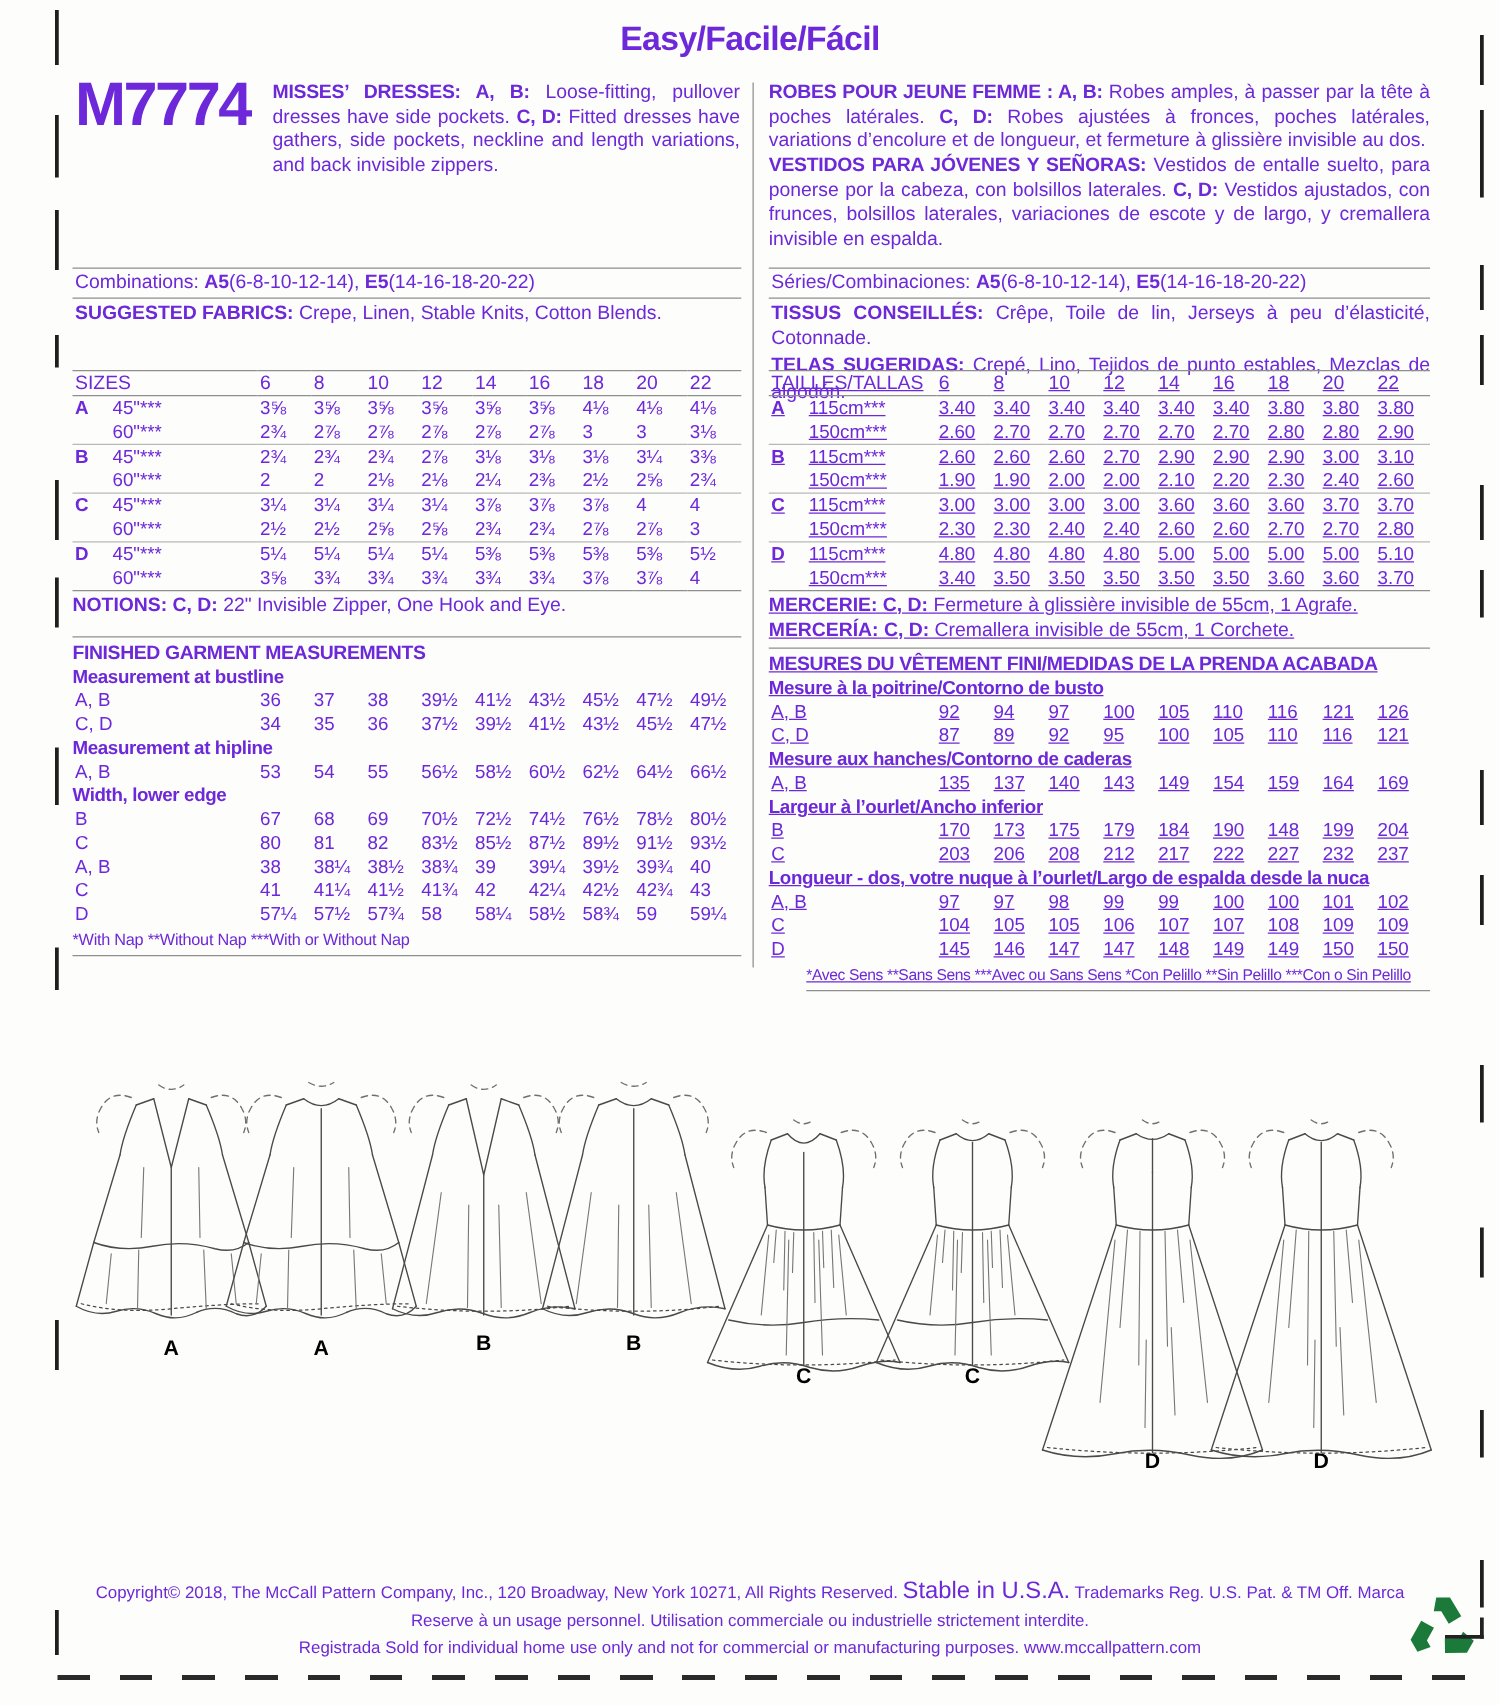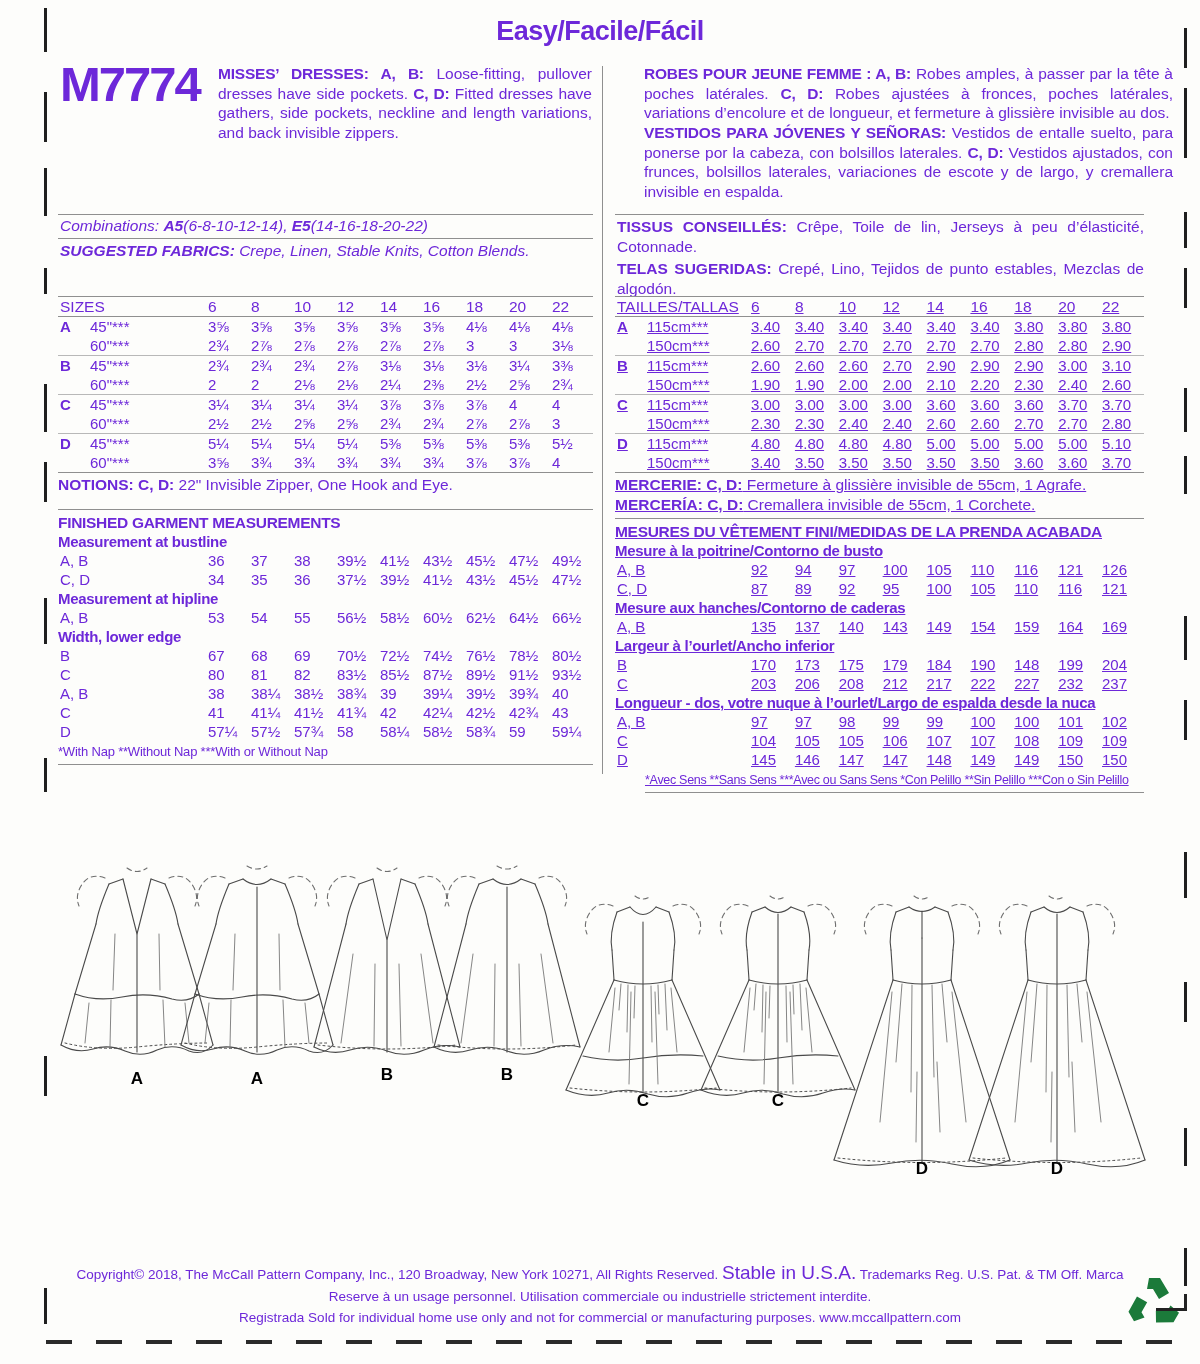--- a/index.html
+++ b/index.html
@@ -65,33 +65,34 @@
   <div class="tick" style="left:1184px;top:982px;height:40px;"></div>
   <div class="tick" style="left:1184px;top:1128px;height:38px;"></div>
   <div class="tick" style="left:1184px;top:1248px;height:38px;"></div>
 
   <div class="abs title">Easy/Facile/Fácil</div>
 
   <div class="abs mnum">M7774</div>
 
   <div class="abs desc" style="left:218px;top:64px;width:374px;"><b>MISSES’ DRESSES: A, B:</b><span> Loose-fitting, pullover dresses have side pockets. </span><b>C, D:</b><span> Fitted dresses have gathers, side pockets, neckline and length variations, and back invisible zippers.</span></div>
 
-  <div class="abs desc" style="left:615px;top:64px;width:529px;margin-left:29px;">
+  <div class="abs desc" style="left:615px;top:64px;width:529px;">
     <div><b>ROBES POUR JEUNE FEMME : A, B:</b><span> Robes amples, à passer par la tête à poches latérales. </span><b>C, D:</b><span> Robes ajustées à fronces, poches latérales, variations d’encolure et de longueur, et fermeture à glissière invisible au dos.</span></div>
     <div><b>VESTIDOS PARA JÓVENES Y SEÑORAS:</b><span> Vestidos de entalle suelto, para ponerse por la cabeza, con bolsillos laterales. </span><b>C, D:</b><span> Vestidos ajustados, con frunces, bolsillos laterales, variaciones de escote y de largo, y cremallera invisible en espalda.</span></div>
   </div>
 
   <div class="divider abs"></div>
 
-  <div class="abs combos" style="left:58px;top:214px;width:535px;font-style:italic;">
+  <div class="abs combos" style="left:58px;top:214px;width:535px;">
     <div class="line1"><span>Combinations: </span><b>A5</b><span>(6-8-10-12-14), </span><b>E5</b><span>(14-16-18-20-22)</span></div>
     <div class="rest"><b>SUGGESTED FABRICS:</b><span> Crepe, Linen, Stable Knits, Cotton Blends.</span></div>
   </div>
 
   <div class="abs combos" style="left:615px;top:214px;width:529px;">
+    <div class="line1"><span>Séries/Combinaciones: </span><b>A5</b><span>(6-8-10-12-14), </span><b>E5</b><span>(14-16-18-20-22)</span></div>
     <div class="rest"><b>TISSUS CONSEILLÉS:</b><span> Crêpe, Toile de lin, Jerseys à peu d’élasticité, Cotonnade.</span></div>
     <div class="rest"><b>TELAS SUGERIDAS:</b><span> Crepé, Lino, Tejidos de punto estables, Mezclas de algodón.</span></div>
   </div>
 
   <div class="abs" style="left:58px;top:296px;width:535px;">
     <table class="yardage">
       <colgroup>
           <col style="width:30px">
           <col style="width:118px">
           <col>

